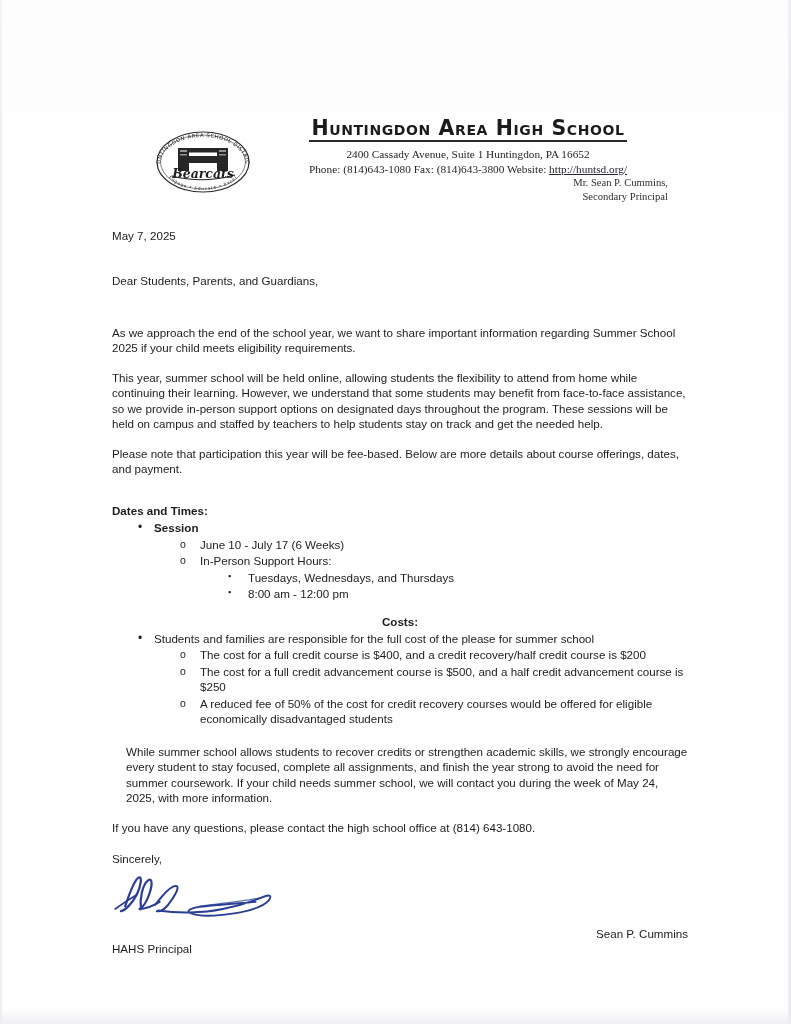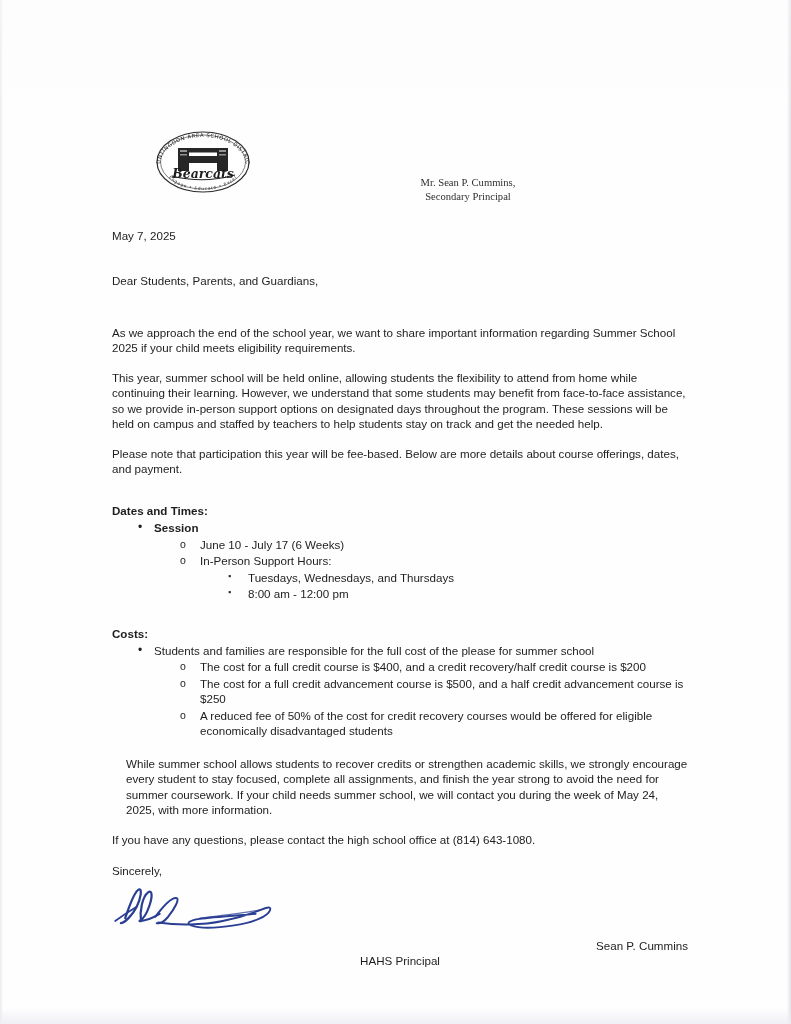--- a/index.html
+++ b/index.html
@@ -96,21 +96,21 @@
     white-space: nowrap;
   }
   .website-link {
     color: #27272e;
     text-decoration: underline;
   }
   .principal-block {
     position: absolute;
     left: 268px; top: 64px;
     width: 400px;
-    text-align: center;
+    text-align: right;
     font-family: "Liberation Serif", serif;
     font-size: 10.6px;
     color: #2e2e2e;
     line-height: 1.36;
   }
 
   
   .body-wrap {
     position: absolute;
     left: 112px;
@@ -125,21 +125,21 @@
   p.para {
     margin: 0 0 14px 0;
     text-align: left;
   }
   p.para.tight { margin-bottom: 26px; }
 
   .section-head {
     font-weight: bold;
     margin: 12px 0 2px 0;
   }
-  .section-head.costs { margin-top: 24px; }
+  .section-head.costs { margin-top: 12px; text-align: center; }
 
   ul.lvl1, ul.lvl2, ul.lvl3 {
     margin: 0;
     padding: 0;
     list-style: none;
   }
   ul.lvl1 > li {
     position: relative;
     padding-left: 42px;
     margin: 1px 0;
@@ -183,21 +183,21 @@
   .questions-para { margin: 0 0 16px 0; }
   .sincerely { margin: 0 0 6px 0; }
 
   .signature {
     width: 215px;
     height: 52px;
     margin: 0 0 1px -4px;
     display: block;
   }
   .sig-name { margin: 0; line-height: 1.35; text-align: right; }
-  .sig-title { margin: 0; line-height: 1.35; text-align: center; }
+  .sig-title { margin: 0; line-height: 1.35; }
 </style>
 </head>
 <body>
 
 <div id="page">
 
   <div class="scan-edge-left"></div>
   <div class="scan-edge-right"></div>
   <div class="scan-edge-bottom"></div>
   <div class="scan-tint"></div>
@@ -228,20 +228,25 @@
         <rect x="62" y="44" width="14" height="4"></rect>
         <rect x="62" y="52" width="14" height="3"></rect>
         <rect x="140" y="44" width="14" height="4"></rect>
         <rect x="140" y="52" width="14" height="3"></rect>
       </g>
 
       <text x="108" y="100" text-anchor="middle" font-family="DejaVu Serif, serif" font-size="25" font-style="italic" font-weight="bold" fill="#1f1f1f">Bearcats</text>
       <path d="M 46,96 Q 108,112 172,94" fill="none" stroke="#1f1f1f" stroke-width="2.2"></path>
     </svg>
 
+    <div class="header-text">
+      <div class="school-title">Huntingdon Area High School</div>
+      <div class="addr-line">2400 Cassady Avenue, Suite 1 Huntingdon, PA 16652</div>
+      <div class="addr-line2"><span>Phone: (814)643-1080 Fax: (814)643-3800 Website: </span><span class="website-link">http://huntsd.org/</span></div>
+    </div>
 
     <div class="principal-block">
       <div>Mr. Sean P. Cummins,</div>
       <div>Secondary Principal</div>
     </div>
   </div>
 
   <div class="body-wrap">
 
     <p class="date-line">May 7, 2025</p>

